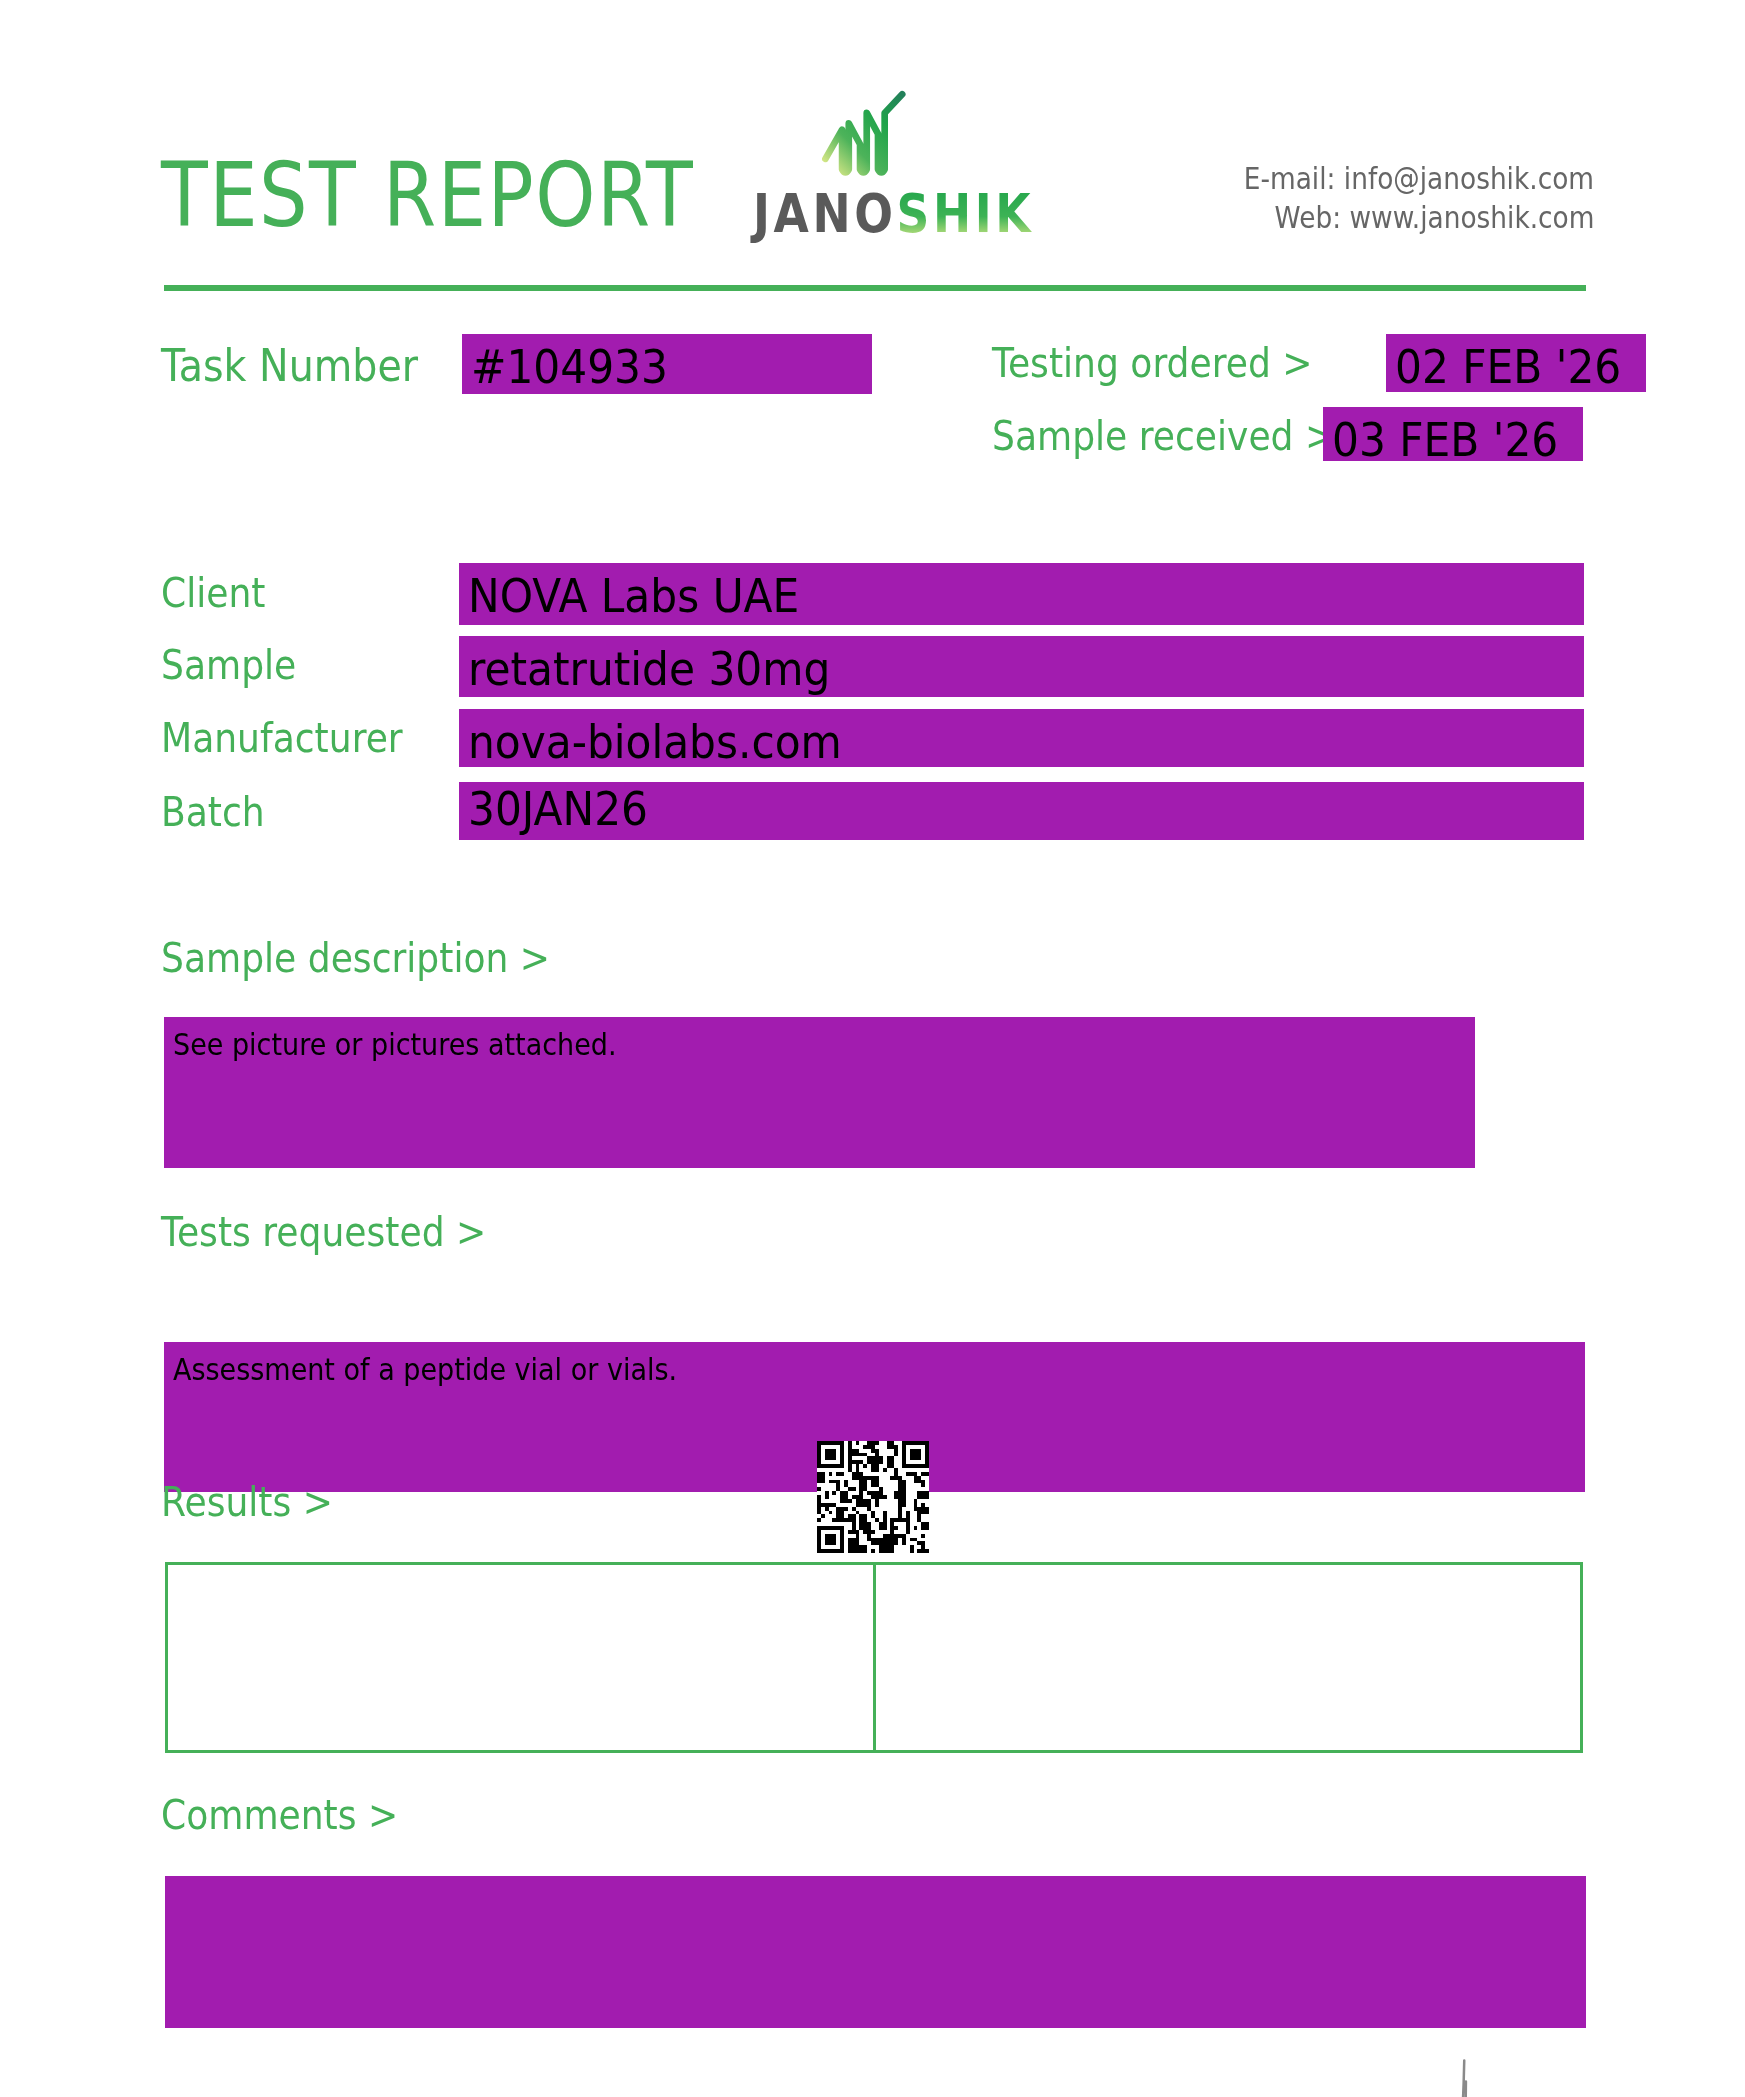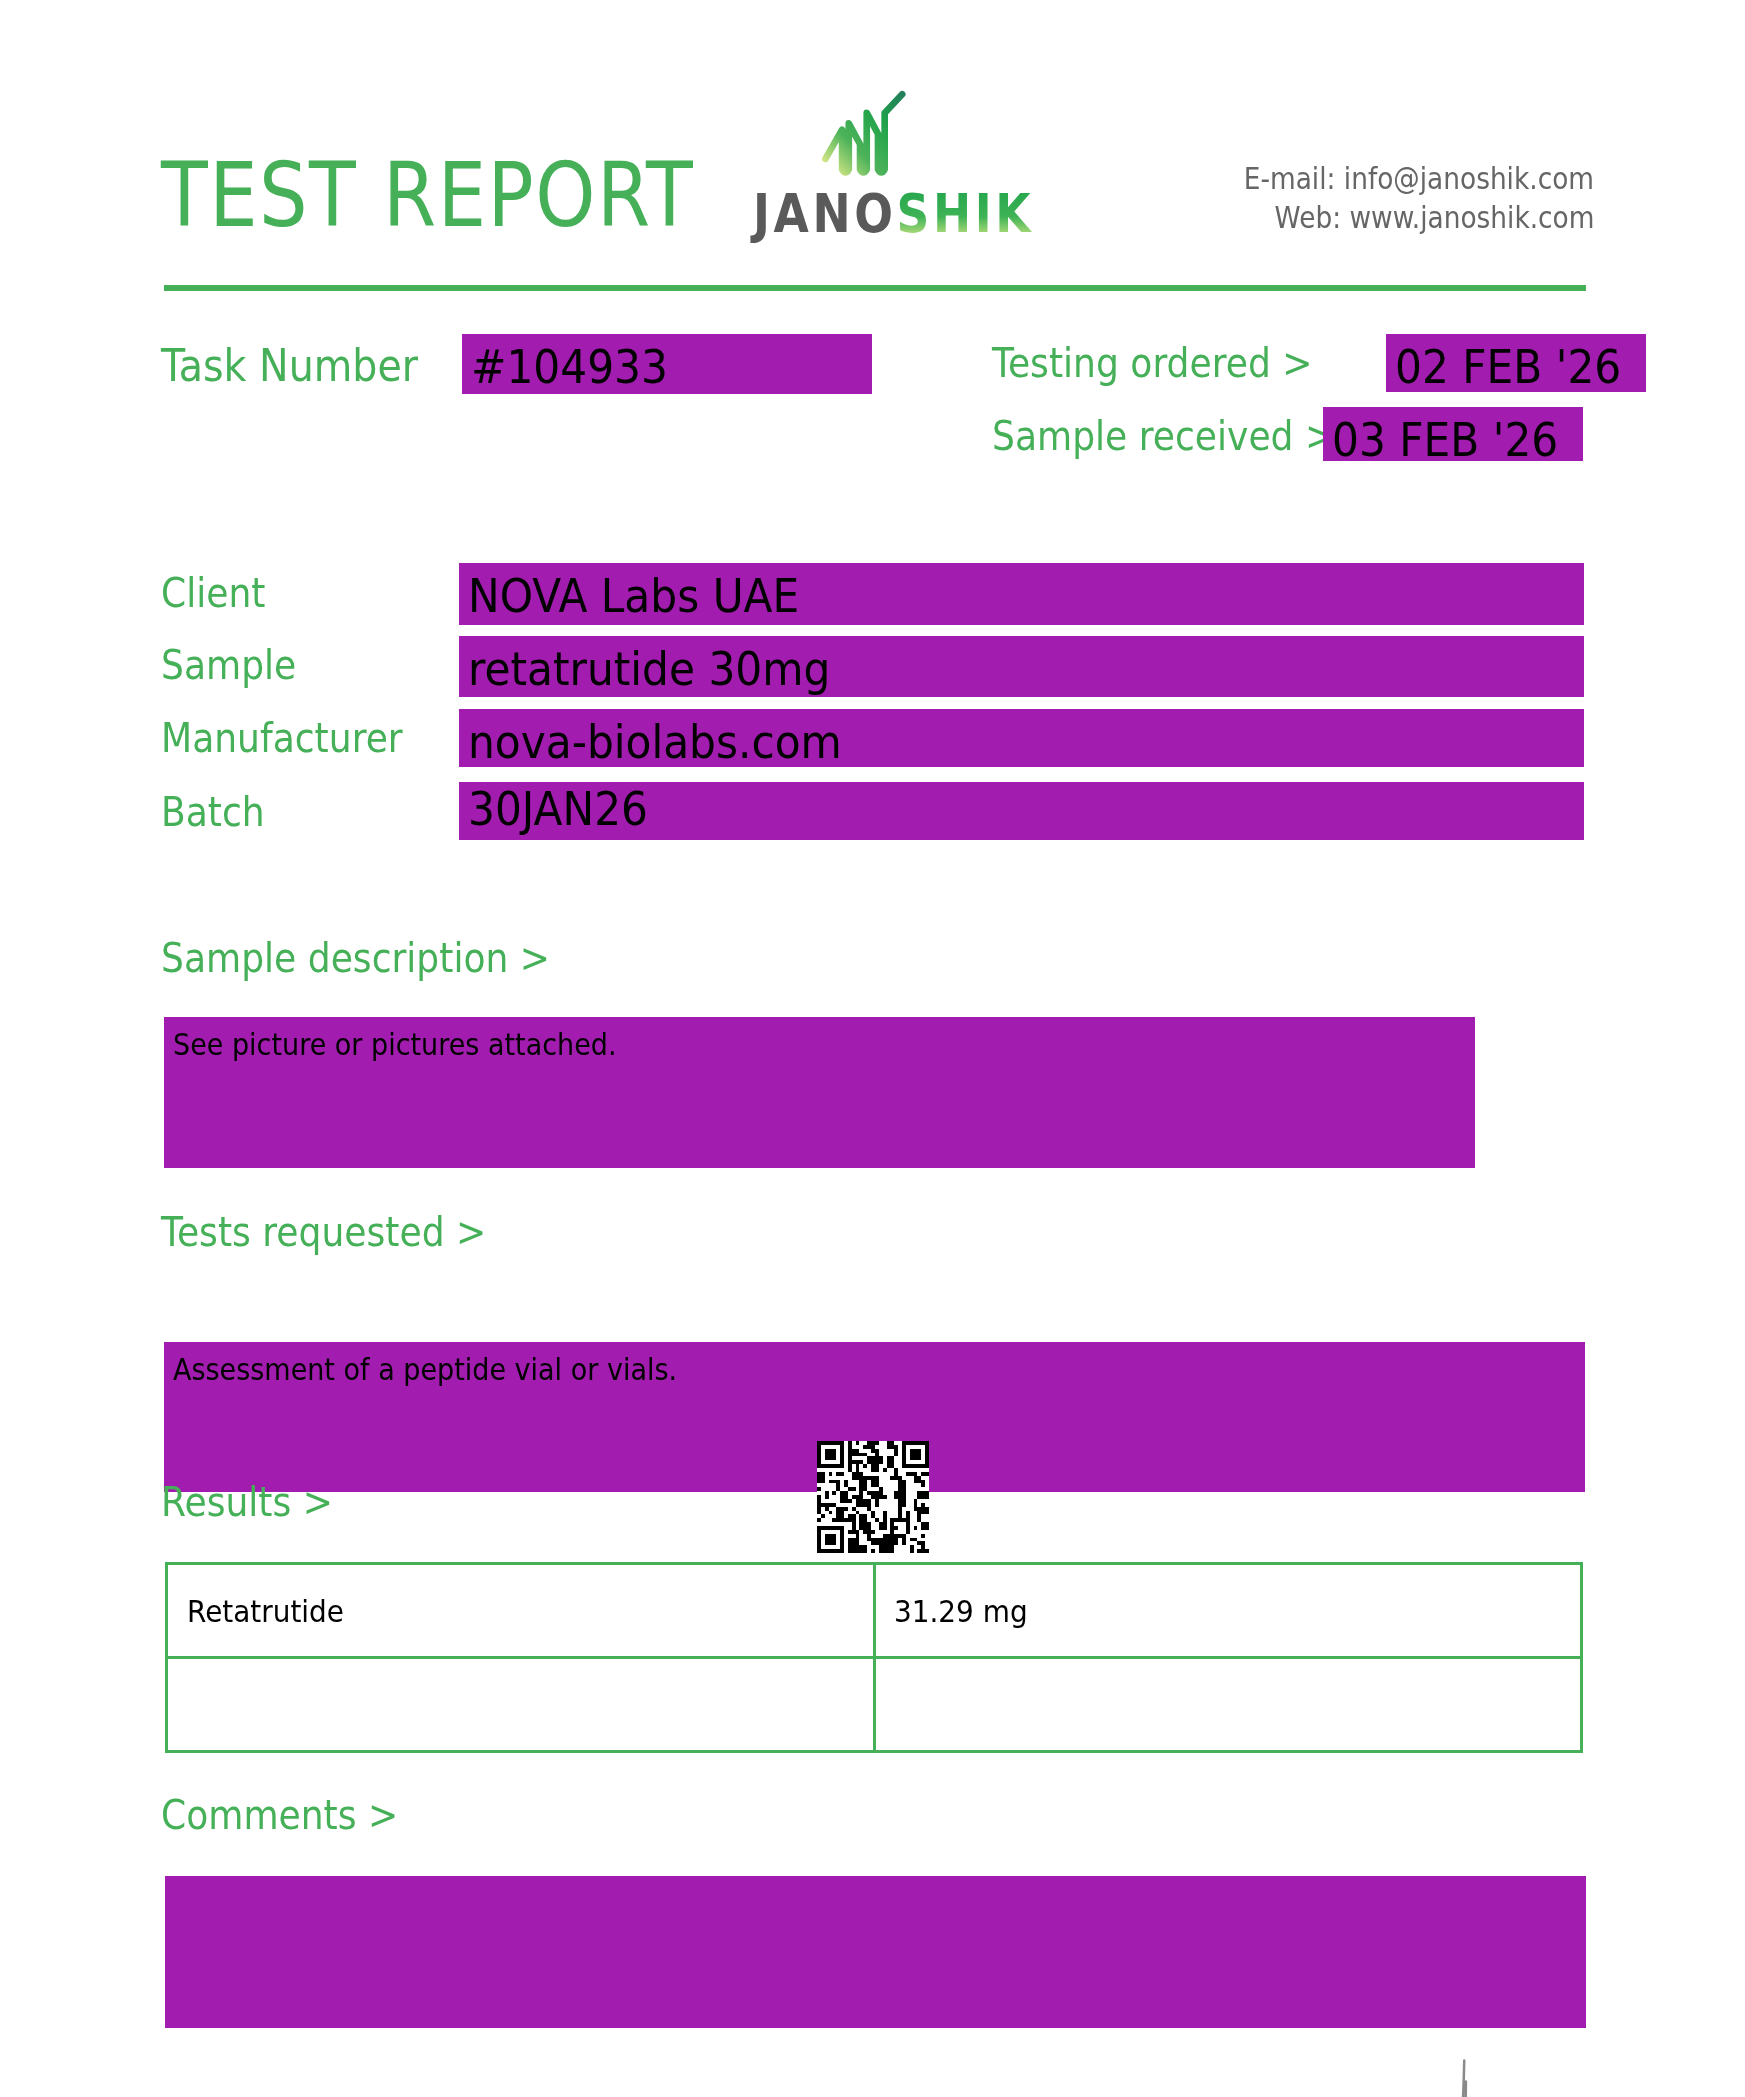--- a/index.html
+++ b/index.html
@@ -220,24 +220,20 @@
       <rect x="16" y="27" width="3" height="2"></rect>
       <rect x="19" y="27" width="1" height="2"></rect>
     <rect x="24" y="27" width="1" height="2"></rect>
       <rect x="27" y="26" width="1" height="3"></rect>
       <rect x="26" y="28" width="3" height="1"></rect>
   </g>
 </svg>
 
 <table class="results">
   <tbody>
-      <tr>
-    <td style="width:50%;"><span>Retatrutide</span></td>
-    <td><span>31.29 mg</span></td>
-  </tr>
   <tr>
     <td><span></span></td>
     <td><span></span></td>
   </tr>
 </tbody>
   </table>
 
 <div class="abs green label-sm" style="left:161px; top:1795px;">Comments &gt;</div>
 <div class="abs box" style="left:165px; top:1876px; width:1421px; height:152px;">
   <div class="desc"></div>

